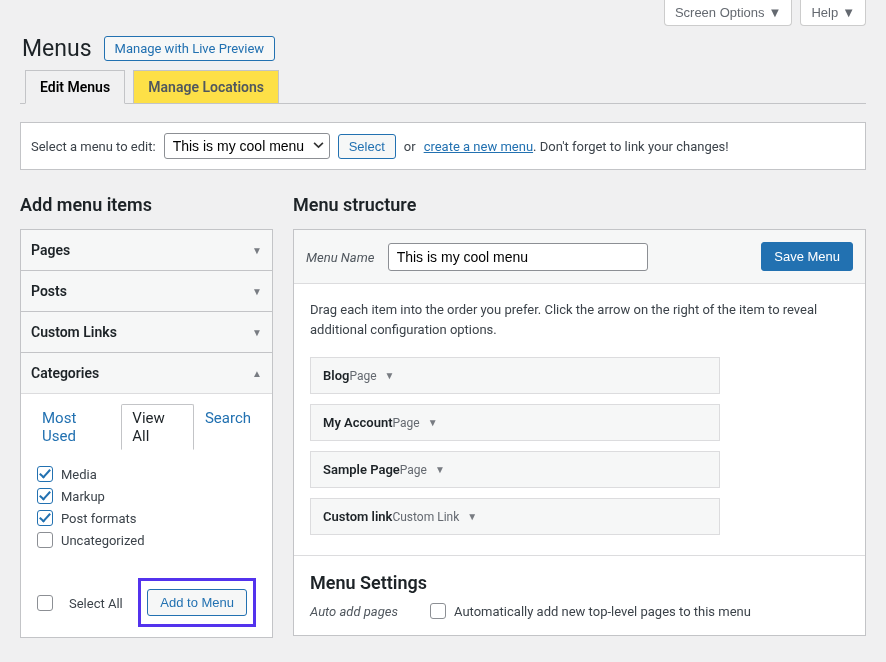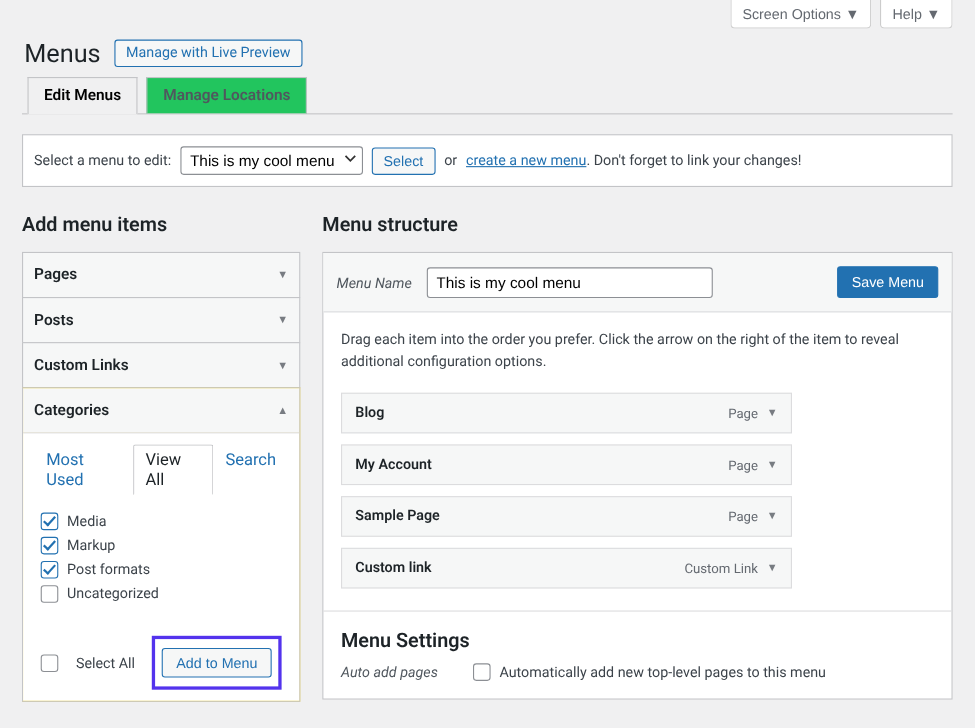--- a/index.html
+++ b/index.html
@@ -66,21 +66,21 @@
     border-bottom: 1px solid #c3c4c7;
     margin-top: 0;
     margin-bottom: 18px;
   }
   .nav-tab {
     display: inline-block;
     border: 1px solid #c3c4c7;
     border-bottom: none;
     margin-left: 5px;
     margin-bottom: -1px;
-    background: #22c55e;
+    background: #fde047;
     color: #50575e;
     font-size: 14px;
     font-weight: 600;
     padding: 8px 14px;
     cursor: pointer;
   }
   .nav-tab.active {
     background: #f0f0f1;
     border-bottom: 1px solid #f0f0f1;
     color: #000;
@@ -139,21 +139,21 @@
     display: flex;
     justify-content: space-between;
     align-items: center;
     padding: 12px 10px;
     font-size: 14px;
     font-weight: 600;
     color: #1d2327;
     cursor: pointer;
   }
   .accordion-header .caret { color: #787c82; font-size: 10px; }
-  .accordion.open { background: #fde047; }
+  .accordion.open { background: #f97316; }
   .accordion .body {
     padding: 10px 10px 6px 10px;
     background: #fff;
     border-top: 1px solid #dcdcde;
   }
   .tablinks {
     display: flex;
     gap: 0;
     margin-bottom: 12px;
   }
@@ -271,21 +271,21 @@
     margin-bottom: 18px;
     line-height: 1.5;
   }
   .menu-item {
     border: 1px solid #dcdcde;
     background: #f6f7f7;
     width: 410px;
     max-width: 100%;
     margin-bottom: 10px;
     display: flex;
-    justify-content: space-between;
+    justify-content: flex-start;
     align-items: center;
     padding: 10px 12px;
     cursor: move;
   }
   .menu-item .mi-title {
     font-weight: 600;
     font-size: 13px;
     color: #1d2327;
   }
   .menu-item .mi-type {

